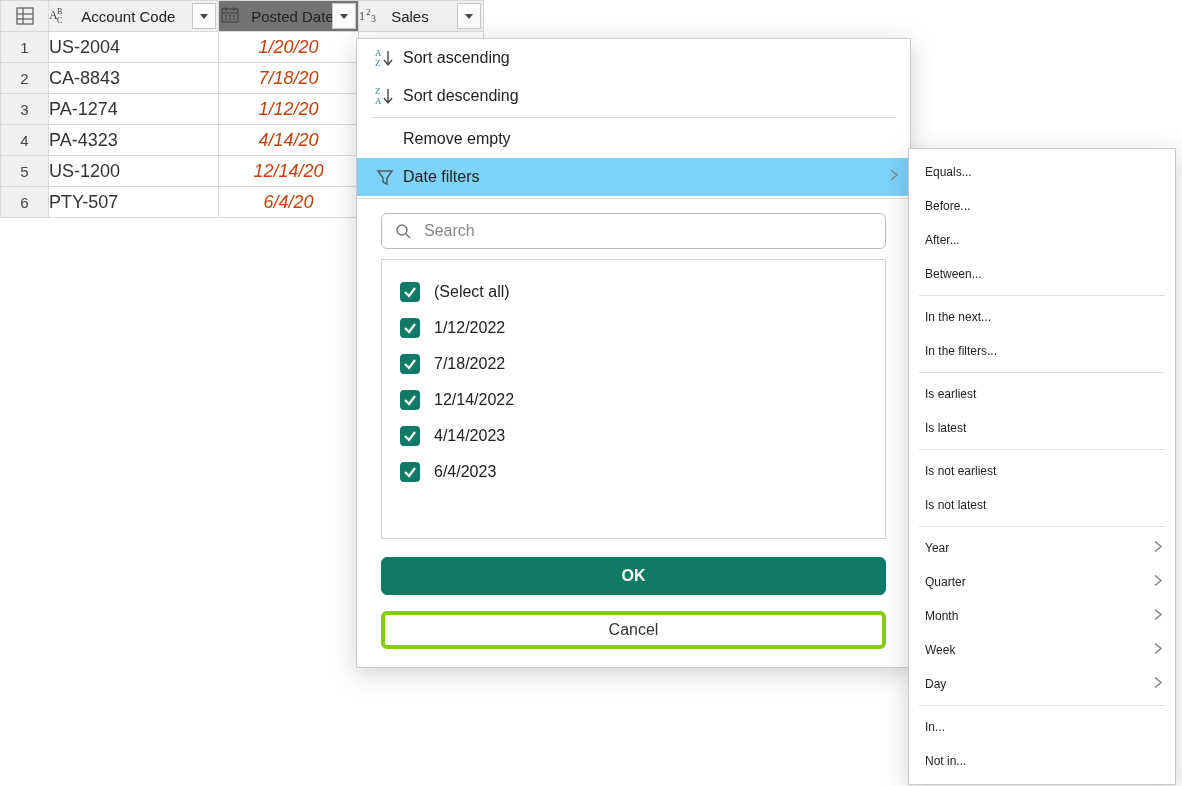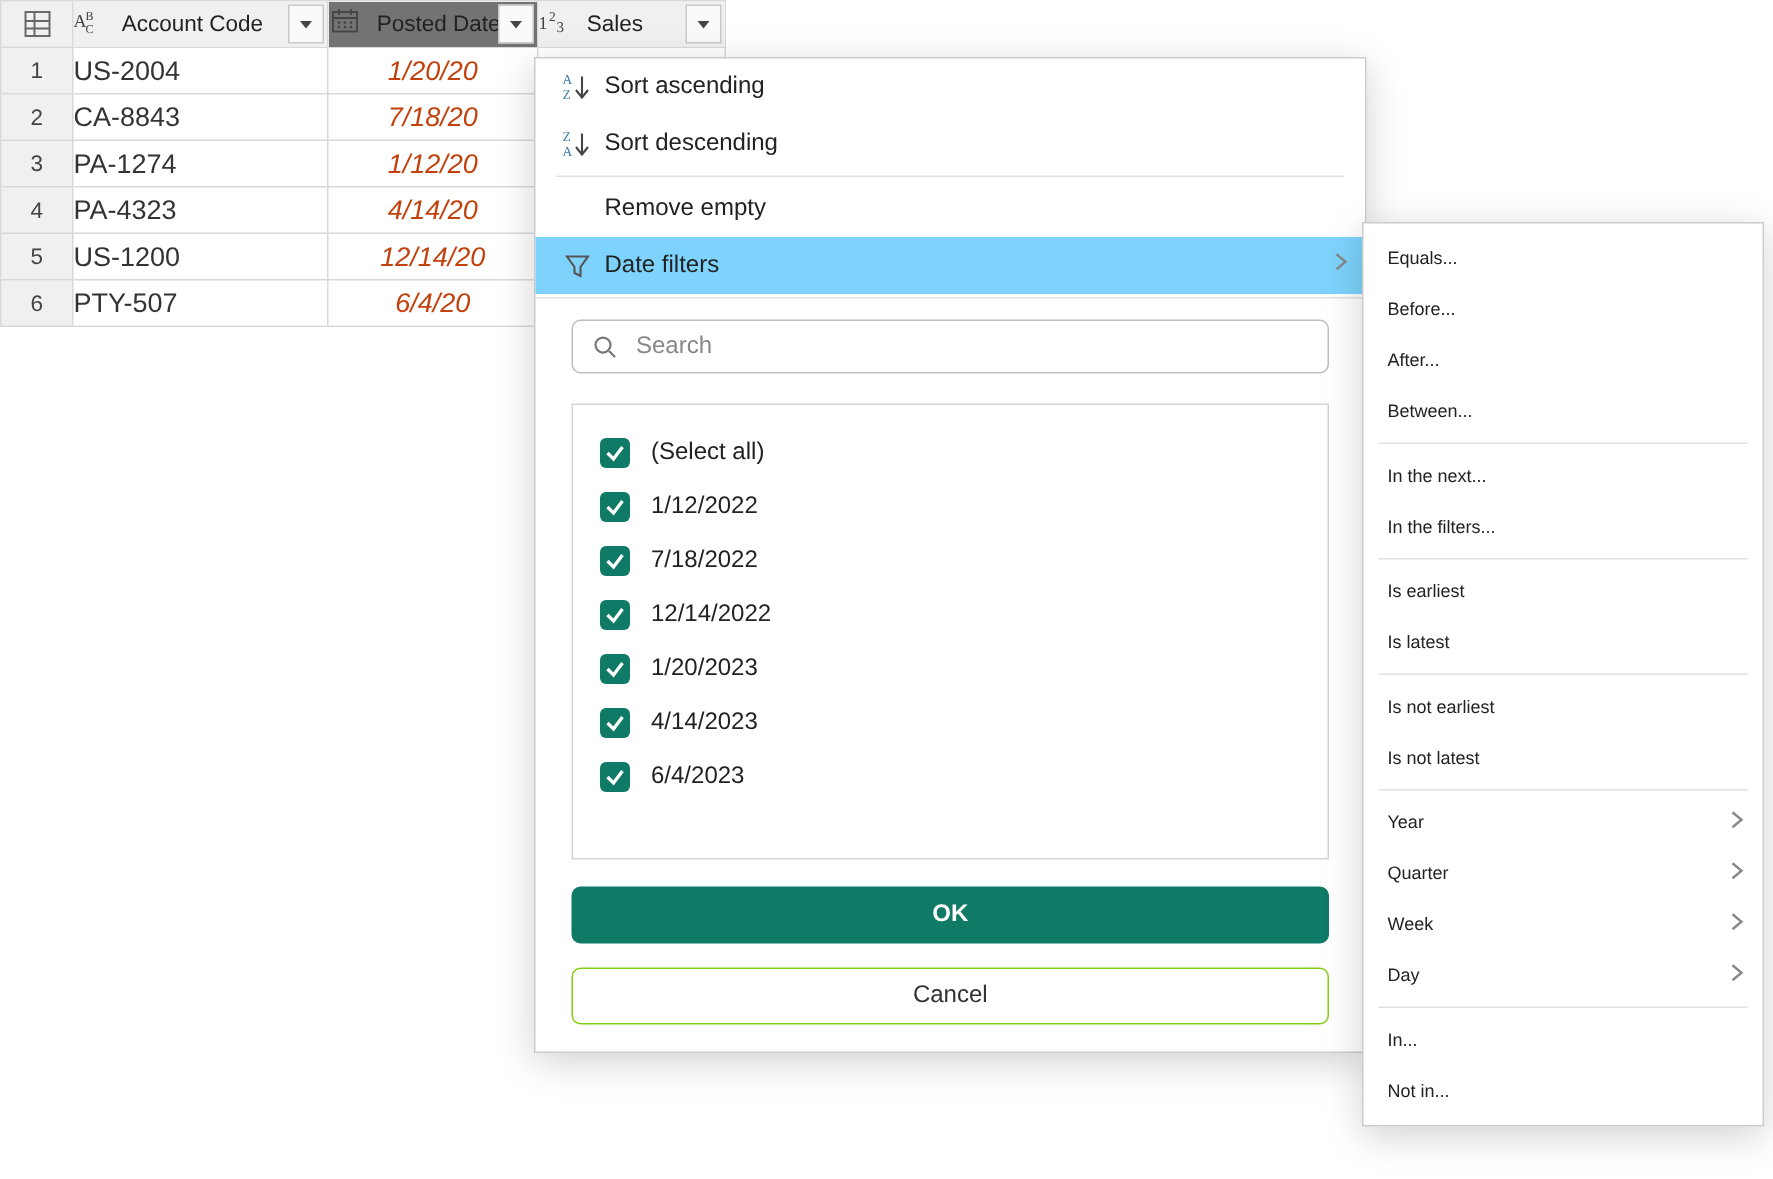--- a/index.html
+++ b/index.html
@@ -118,21 +118,21 @@
     position:absolute; right:10px; top:50%; transform:translateY(-50%);
     color:#888;
   }
   .dd-sep {
     height:1px; background:#e0e0e0;
     margin: 2px 14px;
   }
   .dd-sep.full { margin: 2px 0; }
 
   .dd-search {
-    margin: 14px 24px 20px 24px;
+    margin: 14px 24px 10px 24px;
   }
   .dd-search .search-box {
     width: 100%;
     height: 36px;
     border: 1px solid #bdbdbd;
     border-radius: 6px;
     display:flex; align-items:center;
     padding: 0 12px;
     color:#777;
     background:#fff;
@@ -178,21 +178,21 @@
     border-radius: 6px;
     font-size: 16px;
     display:flex; align-items:center; justify-content:center;
     cursor:pointer;
   }
   .btn.primary {
     background:#0f7a65; color:#fff; border:1px solid #0f7a65;
     font-weight:600;
   }
   .btn.secondary {
-    background:#fff; color:#333; border:1px solid #84cc16;
+    background:#fff; color:#333; border:4px solid #84cc16;
   }
 
   
   .submenu {
     position: absolute;
     left: 908px;
     top: 148px;
     width: 268px;
     background:#fff;
     border:1px solid #ccc;
@@ -424,36 +424,28 @@
           </svg>
         </span>
       <span>12/14/2022</span>
     </div>
     <div class="val-row">
       <span class="chk">
           <svg width="14" height="14" viewBox="0 0 14 14">
             <polyline points="2,7 6,11 12,3" fill="none" stroke="#fff" stroke-width="2.2"></polyline>
           </svg>
         </span>
-      <span>1/20/2023</span>
+      <span>4/14/2023</span>
     </div>
     <div class="val-row">
       <span class="chk">
           <svg width="14" height="14" viewBox="0 0 14 14">
             <polyline points="2,7 6,11 12,3" fill="none" stroke="#fff" stroke-width="2.2"></polyline>
           </svg>
         </span>
-      <span>4/14/2023</span>
-    </div>
-    <div class="val-row">
-      <span class="chk">
-          <svg width="14" height="14" viewBox="0 0 14 14">
-            <polyline points="2,7 6,11 12,3" fill="none" stroke="#fff" stroke-width="2.2"></polyline>
-          </svg>
-        </span>
       <span>6/4/2023</span>
     </div>
   </div>
 
   <div class="dd-buttons">
     <div class="btn primary">
       <span>OK</span>
     </div>
     <div class="btn secondary">
       <span>Cancel</span>
@@ -502,20 +494,26 @@
           <polyline points="2,1 8,6 2,11" fill="none" stroke="#888" stroke-width="1.6"></polyline>
         </svg></span>
   </div>
   <div class="sm-item">
     <span>Quarter</span>
     <span class="chev"><svg width="10" height="12" viewBox="0 0 10 12">
           <polyline points="2,1 8,6 2,11" fill="none" stroke="#888" stroke-width="1.6"></polyline>
         </svg></span>
   </div>
   <div class="sm-item">
+    <span>Month</span>
+    <span class="chev"><svg width="10" height="12" viewBox="0 0 10 12">
+          <polyline points="2,1 8,6 2,11" fill="none" stroke="#888" stroke-width="1.6"></polyline>
+        </svg></span>
+  </div>
+  <div class="sm-item">
     <span>Week</span>
     <span class="chev"><svg width="10" height="12" viewBox="0 0 10 12">
           <polyline points="2,1 8,6 2,11" fill="none" stroke="#888" stroke-width="1.6"></polyline>
         </svg></span>
   </div>
   <div class="sm-item">
     <span>Day</span>
     <span class="chev"><svg width="10" height="12" viewBox="0 0 10 12">
           <polyline points="2,1 8,6 2,11" fill="none" stroke="#888" stroke-width="1.6"></polyline>
         </svg></span>

